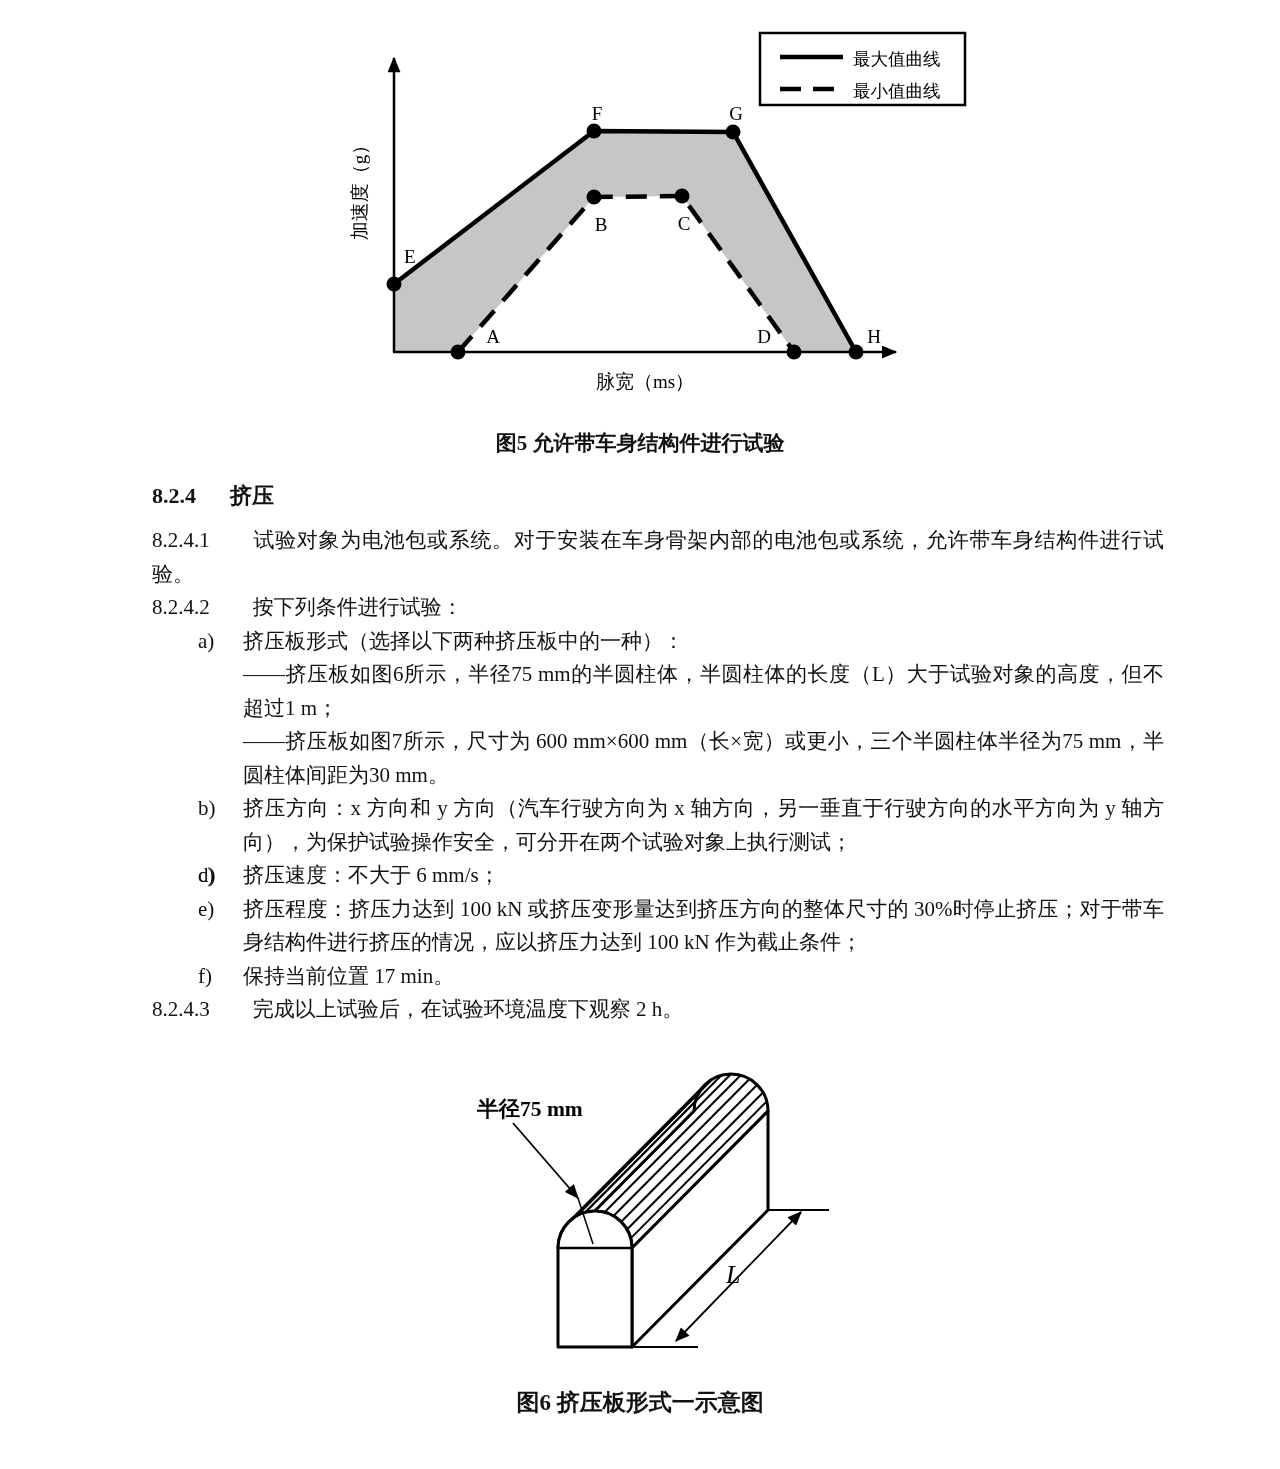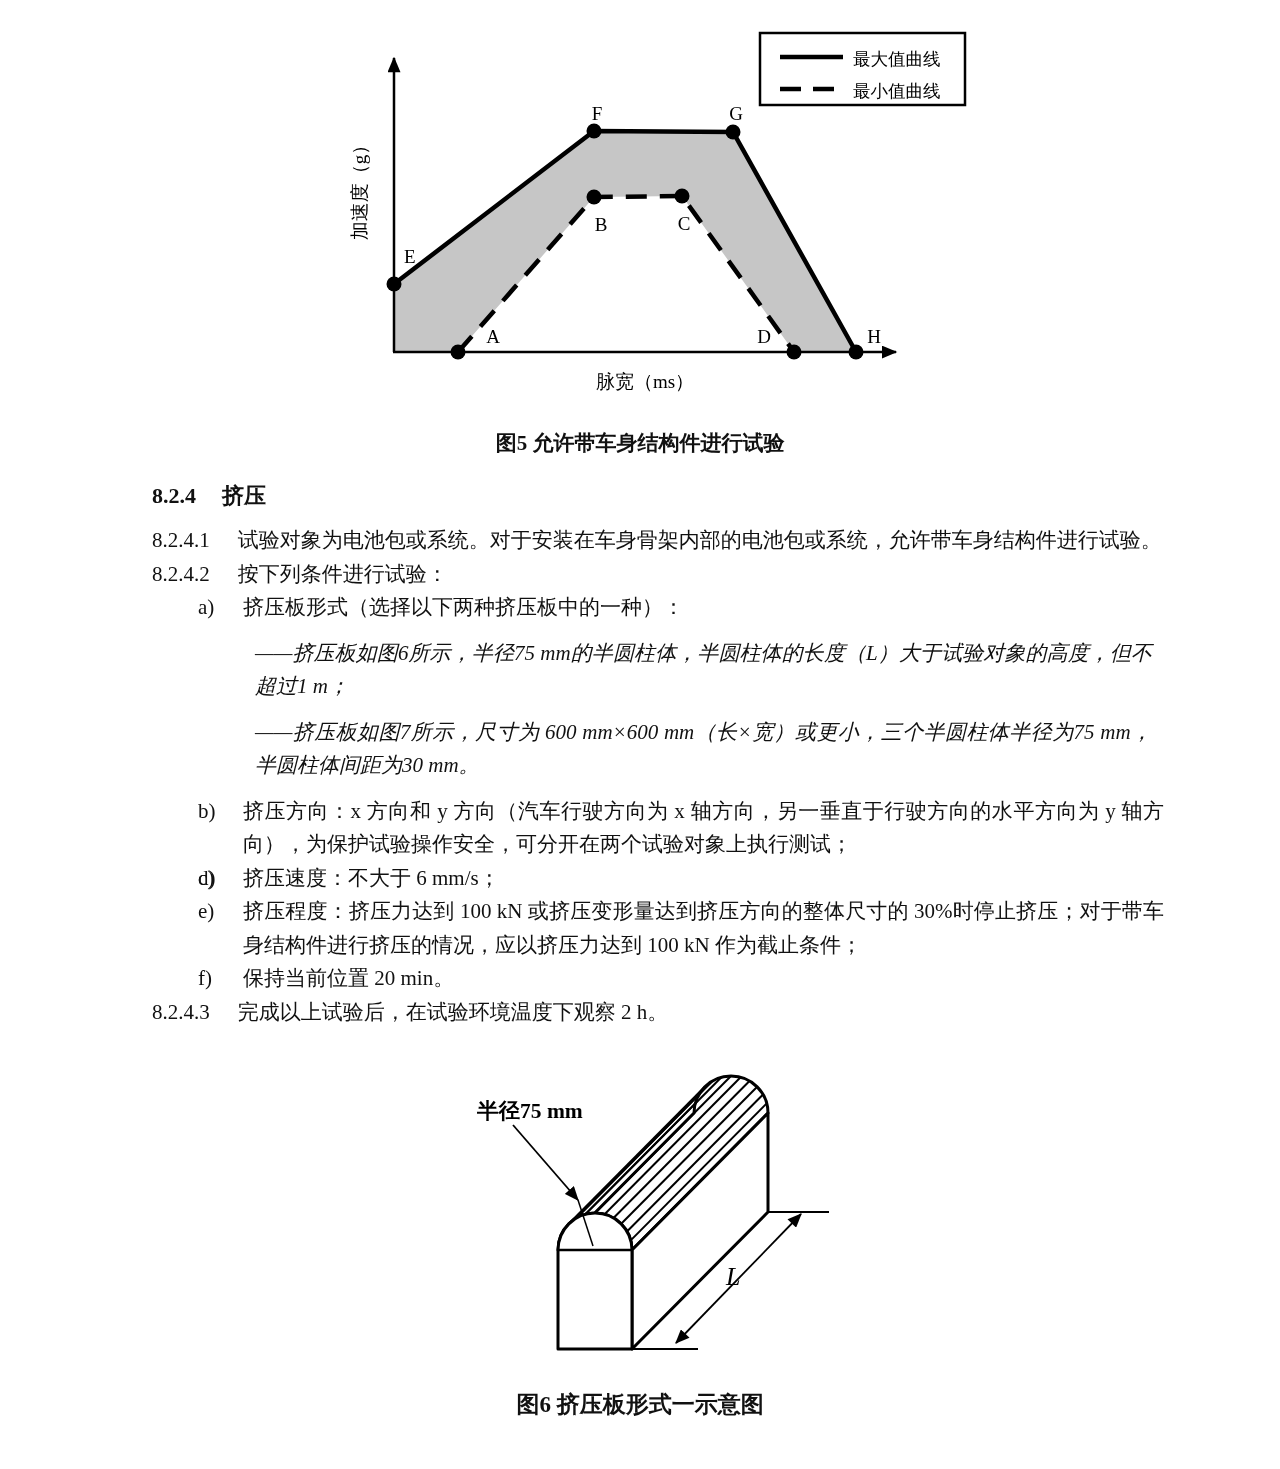--- a/index.html
+++ b/index.html
@@ -6,27 +6,27 @@
   .page {
     position:relative; width:1280px; height:1469px; background:#ffffff;
     color:#111; font-family:"Liberation Serif","DejaVu Serif",serif;
     overflow:hidden;
   }
   svg { display:block; }
   svg text { font-family:"Liberation Serif","DejaVu Serif",serif; fill:#000; }
   .cap5 { text-align:center; font-weight:bold; font-size:21px; line-height:26px; margin-top:18px; }
   .cap6 { text-align:center; font-weight:bold; font-size:23px; line-height:28px; margin-top:14px; }
   .heading { margin:26px 0 0 152px; font-size:22px; font-weight:bold; line-height:28px; }
-  .heading .pnum { font-weight:bold; margin-right:26px; }
+  .heading .pnum { font-weight:bold; margin-right:34px; }
   .bodytext { width:1012px; margin:14px 0 0 152px; font-size:21px; line-height:33.5px; text-align:justify; }
   .para { margin:0; }
-  .pnum { margin-right:28px; white-space:nowrap; }
+  .pnum { margin-right:43px; white-space:nowrap; }
   .item { position:relative; padding-left:91px; margin:0; }
   .item .marker { position:absolute; left:46px; top:0; }
-  .sub { margin:12px;font-style:italic; }
+  .sub { margin:0; }
   .fig6wrap { margin-top:28px; }
 </style>
 </head>
 <body>
 
 <div class="page">
 
   <svg width="1280" height="412" viewBox="0 0 1280 412">
     <defs>
       <marker id="arr5" viewBox="0 0 12 10" refX="11" refY="5" markerWidth="16" markerHeight="13" markerUnits="userSpaceOnUse" orient="auto-start-reverse">
@@ -107,21 +107,21 @@
     <div class="item">
       <span class="marker">d)</span>
       <span>挤压速度：不大于 6 mm/s；</span>
     </div>
     <div class="item">
       <span class="marker">e)</span>
       <span>挤压程度：挤压力达到 100 kN 或挤压变形量达到挤压方向的整体尺寸的 30%时停止挤压；对于带车身结构件进行挤压的情况，应以挤压力达到 100 kN 作为截止条件；</span>
     </div>
     <div class="item">
       <span class="marker">f)</span>
-      <span>保持当前位置 20 min。</span>
+      <span>保持当前位置 17 min。</span>
     </div>
 
     <p class="para">
       <span class="pnum">8.2.4.3</span><span>完成以上试验后，在试验环境温度下观察 2 h。</span>
     </p>
   </div>
 
   <div class="fig6wrap">
     <svg width="1280" height="320" viewBox="0 0 1280 320">
       <defs>

